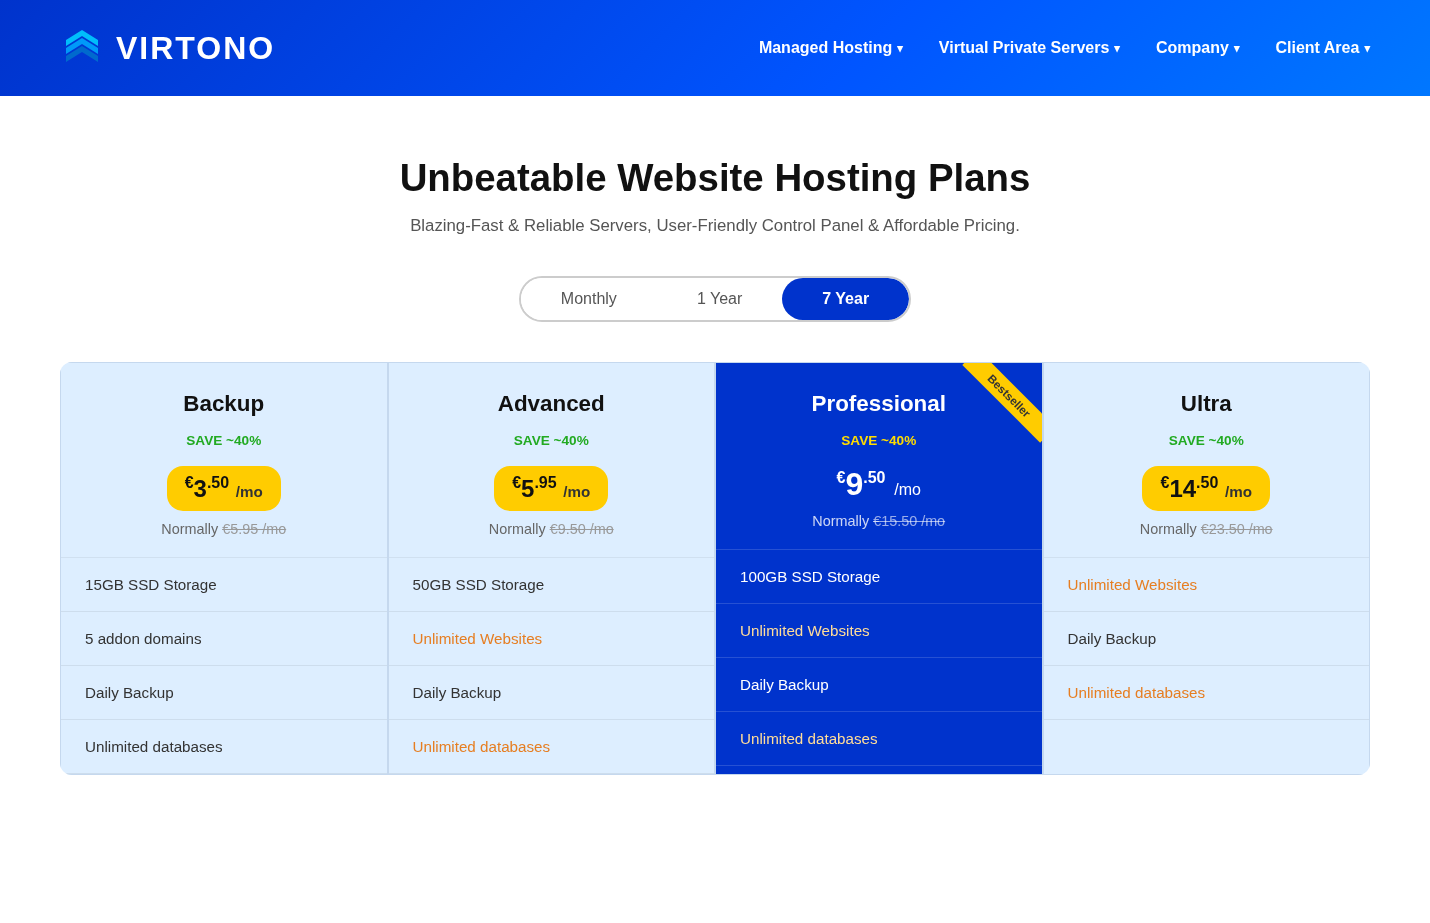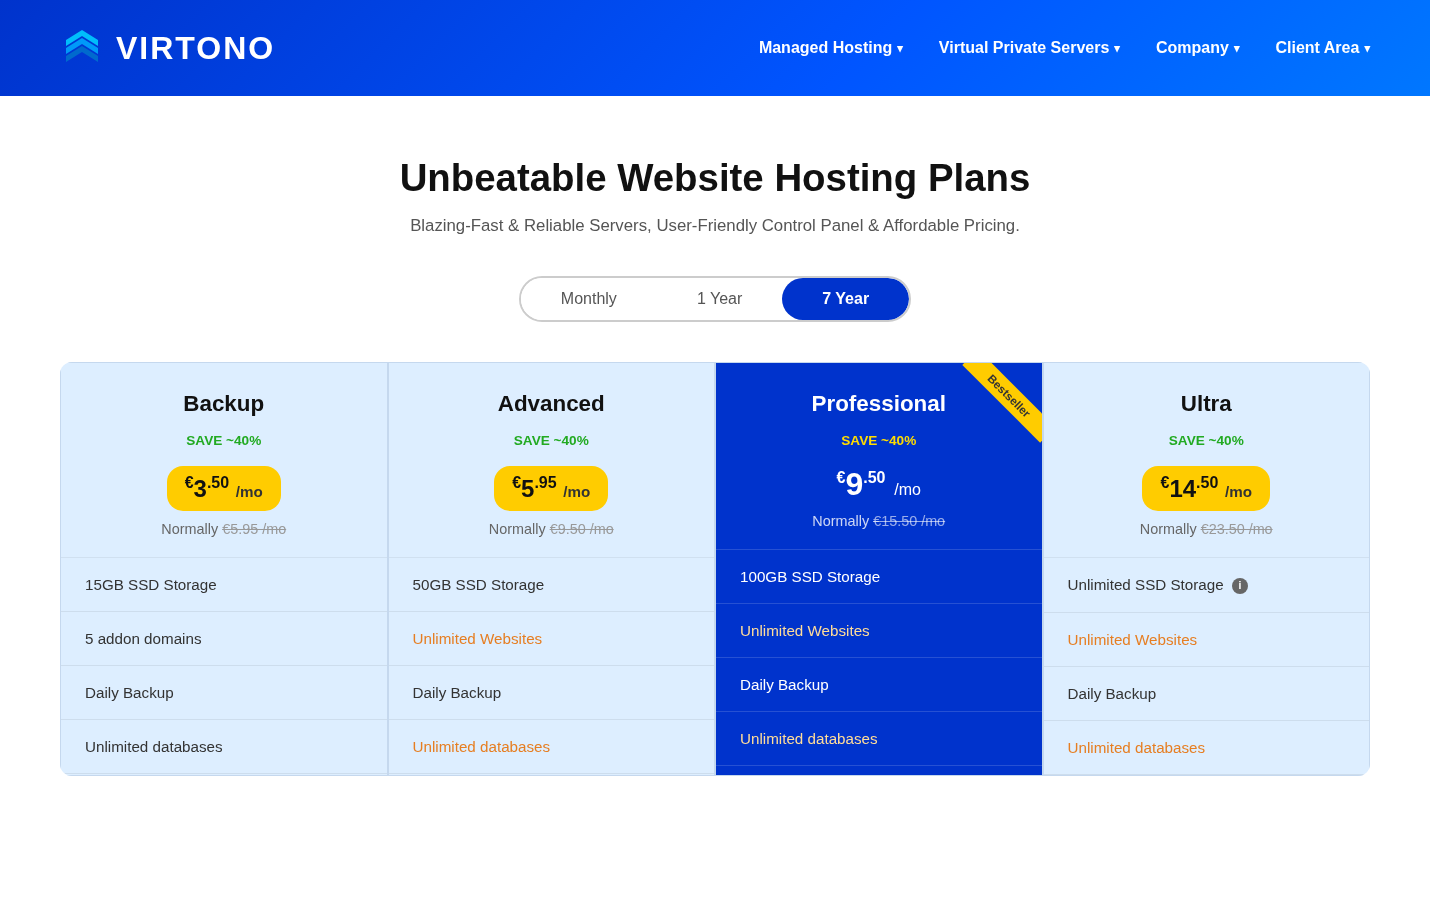--- a/index.html
+++ b/index.html
@@ -378,24 +378,20 @@
         <div>
           <span class="price-badge">
             <sup>€</sup>14<span class="decimal">.50</span> <span class="per-mo">/mo</span>
           </span>
         </div>
         <div class="normal-price">
           Normally <s>€23.50 /mo</s>
         </div>
       </div>
       <div class="plan-features">
-        <div class="feature-row">
-          <span>Unlimited SSD Storage</span>
-          <span class="info-icon">i</span>
-        </div>
         <div class="feature-row orange">Unlimited Websites</div>
         <div class="feature-row">Daily Backup</div>
         <div class="feature-row orange">Unlimited databases</div>
       </div>
     </div>
 
   </div>
 </div>
 
 </body></html>

